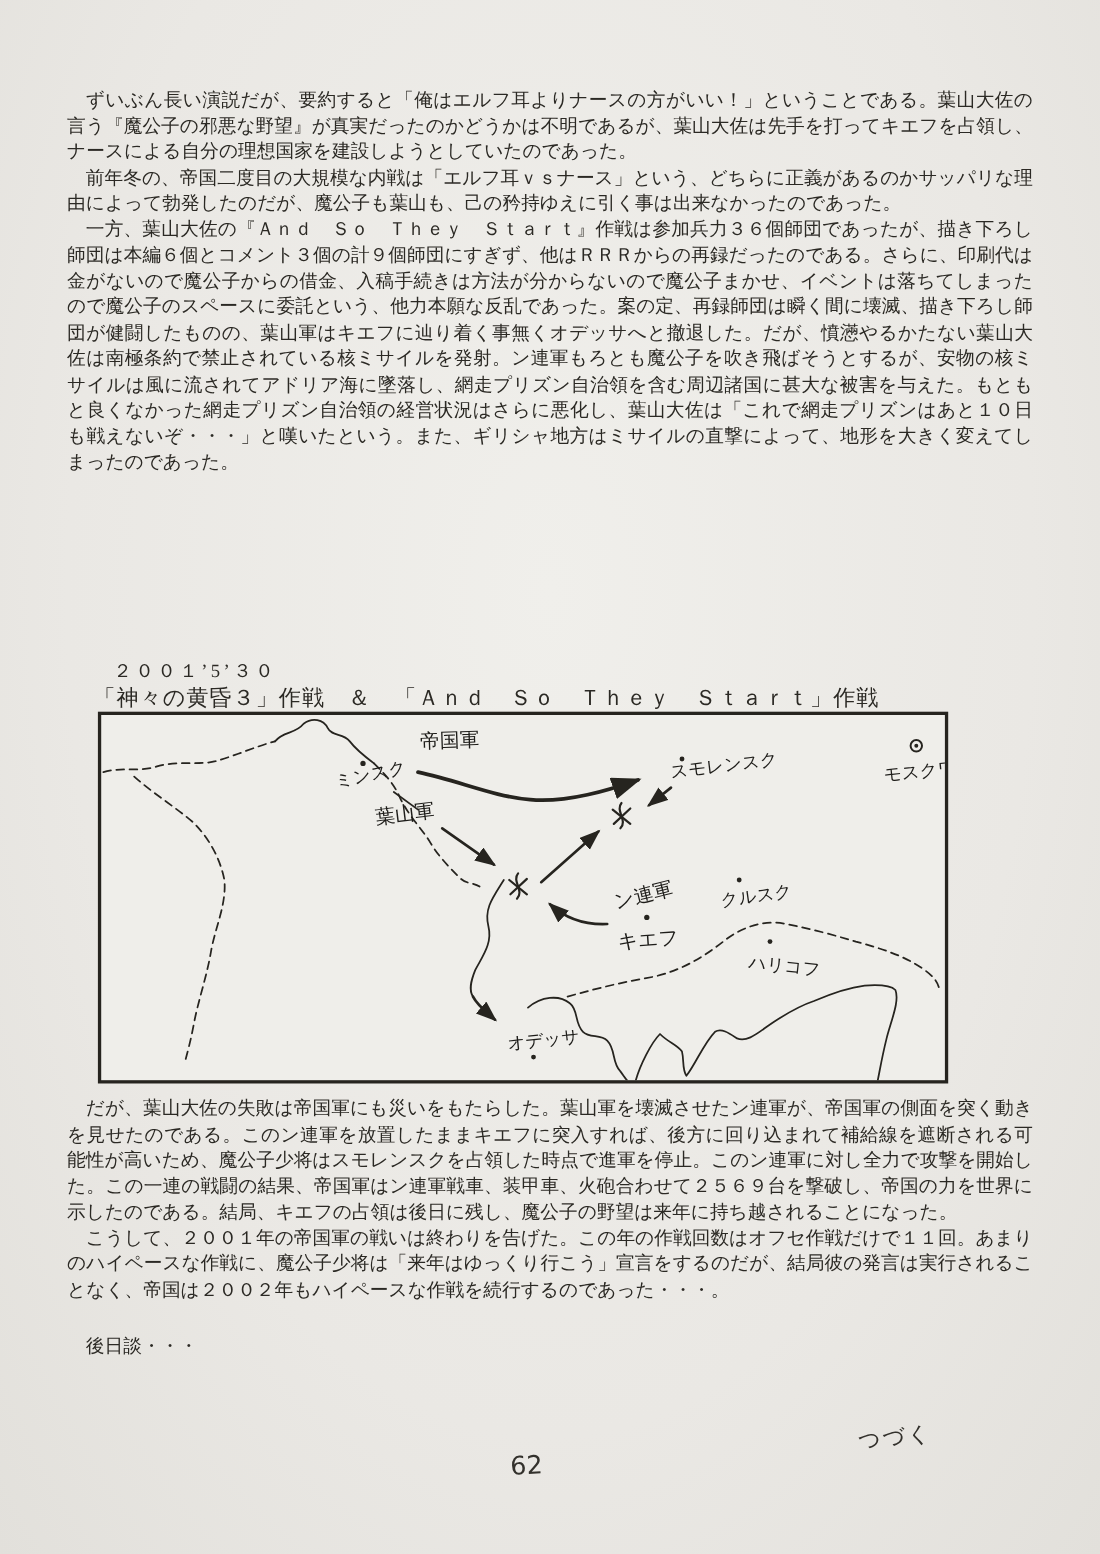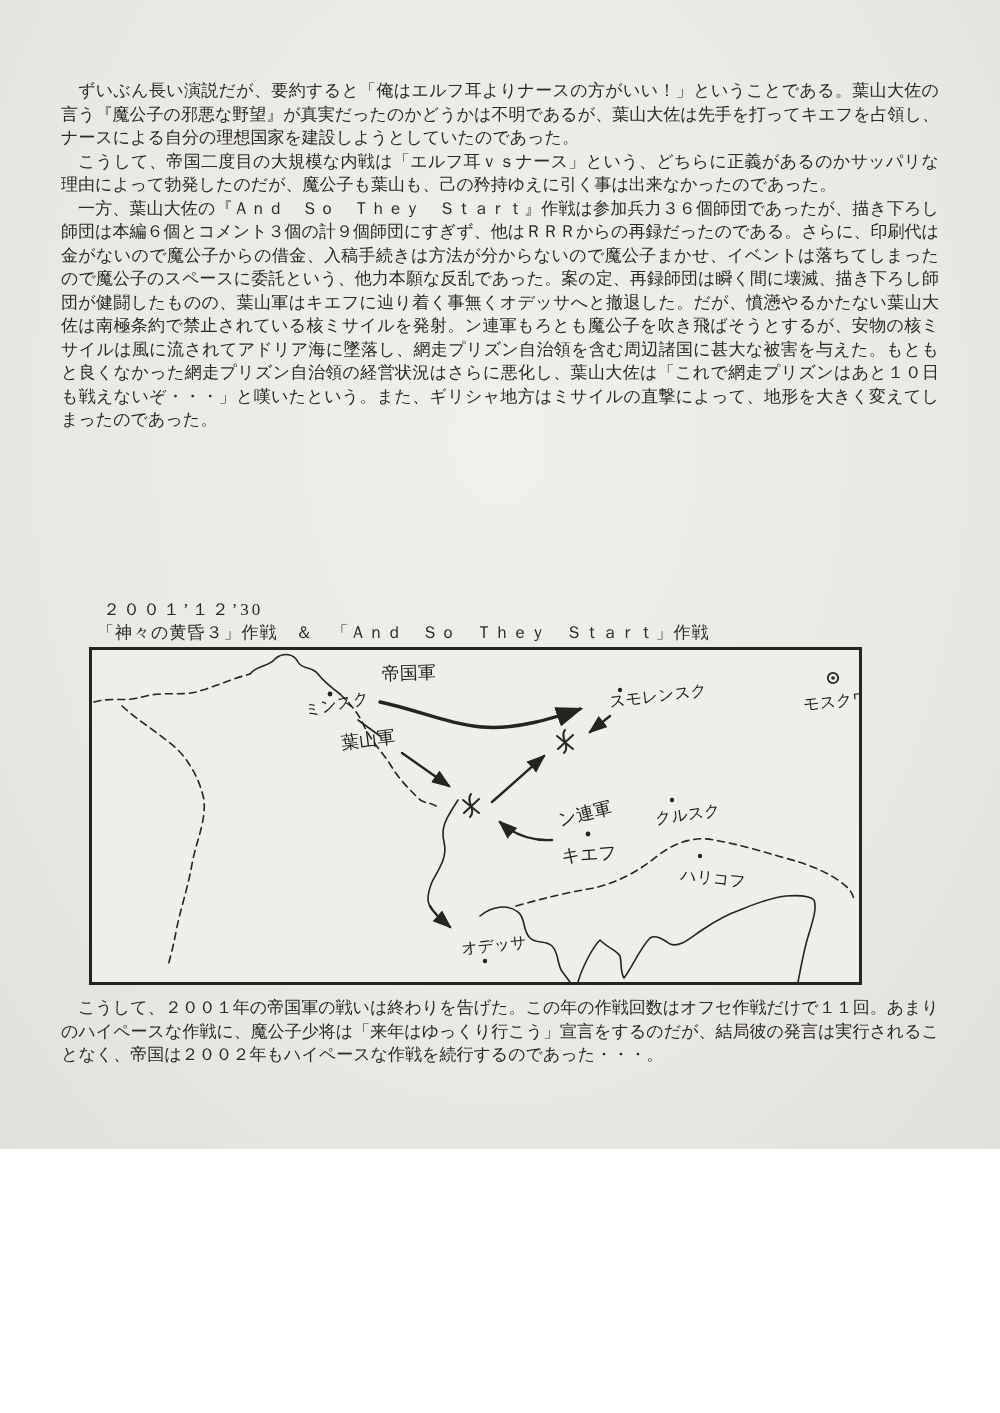--- a/index.html
+++ b/index.html
@@ -1,37 +1,37 @@
 <!DOCTYPE html>
 <html><head>
 <meta charset="utf-8">
 <style>
   html,body{margin:0;padding:0;}
   .page{
     position:relative;
-    width:1000px;height:1149px;
+    width:1000px;height:1413px;
     background:radial-gradient(ellipse at 50% 38%, #f0efeb 0%, #eae8e4 62%, #e2e0db 100%);
     font-family:"Liberation Serif","DejaVu Serif",serif;
     color:#2b2924;
     overflow:hidden;
   }
   .textblock{
     position:absolute;
     left:61px;width:878px;
     font-size:17px;line-height:23.5px;
     text-align:justify;
   }
   .textblock p{margin:0;text-indent:17px;}
   .date-line{
     position:absolute;left:103px;top:598px;
     font-size:17px;letter-spacing:3px;
   }
   .map-title{
-    position:absolute;left:97px;top:621px;
-    font-size:17px;letter-spacing:1px;
+    position:absolute;left:85px;top:621px;
+    font-size:20px;letter-spacing:1px;
   }
   .map-frame{
     position:absolute;left:89px;top:647px;
     width:767px;height:332px;
     border:3px solid #26241f;
     background:#efeeea;
   }
   .map-frame svg{display:block;width:100%;height:100%;}
   .ln{fill:none;stroke:#26241f;stroke-width:1.6;stroke-linecap:round;stroke-linejoin:round;}
   .dash{stroke-dasharray:7 5;}
@@ -53,25 +53,25 @@
   .tsuzuku{left:780px;top:1293px;font-size:20px;transform:rotate(-6deg);letter-spacing:2px;}
   .pagenum{left:464px;top:1320px;font-size:23px;transform:rotate(-3deg);}
 </style>
 </head>
 <body>
 
 <div class="page">
 
   <div class="textblock" style="top:79px;">
     <p>ずいぶん長い演説だが、要約すると「俺はエルフ耳よりナースの方がいい！」ということである。葉山大佐の言う『魔公子の邪悪な野望』が真実だったのかどうかは不明であるが、葉山大佐は先手を打ってキエフを占領し、ナースによる自分の理想国家を建設しようとしていたのであった。</p>
-    <p>こうして、帝国二度目の大規模な内戦は「エルフ耳ｖｓナース」という、どちらに正義があるのかサッパリな理由によって勃発したのだが、魔公子も葉山も、己の矜持ゆえに引く事は出来なかったのであった。</p>
+    <p>前年冬の、帝国二度目の大規模な内戦は「エルフ耳ｖｓナース」という、どちらに正義があるのかサッパリな理由によって勃発したのだが、魔公子も葉山も、己の矜持ゆえに引く事は出来なかったのであった。</p>
     <p>一方、葉山大佐の『Ａｎｄ　Ｓｏ　Ｔｈｅｙ　Ｓｔａｒｔ』作戦は参加兵力３６個師団であったが、描き下ろし師団は本編６個とコメント３個の計９個師団にすぎず、他はＲＲＲからの再録だったのである。さらに、印刷代は金がないので魔公子からの借金、入稿手続きは方法が分からないので魔公子まかせ、イベントは落ちてしまったので魔公子のスペースに委託という、他力本願な反乱であった。案の定、再録師団は瞬く間に壊滅、描き下ろし師団が健闘したものの、葉山軍はキエフに辿り着く事無くオデッサへと撤退した。だが、憤懣やるかたない葉山大佐は南極条約で禁止されている核ミサイルを発射。ン連軍もろとも魔公子を吹き飛ばそうとするが、安物の核ミサイルは風に流されてアドリア海に墜落し、網走プリズン自治領を含む周辺諸国に甚大な被害を与えた。もともと良くなかった網走プリズン自治領の経営状況はさらに悪化し、葉山大佐は「これで網走プリズンはあと１０日も戦えないぞ・・・」と嘆いたという。また、ギリシャ地方はミサイルの直撃によって、地形を大きく変えてしまったのであった。</p>
   </div>
 
-  <div class="date-line">２００１’１２’30</div>
+  <div class="date-line">２００１’5’３０</div>
   <div class="map-title">「神々の黄昏３」作戦　＆　「Ａｎｄ　Ｓｏ　Ｔｈｅｙ　Ｓｔａｒｔ」作戦</div>
 
   <div class="map-frame">
     <svg viewBox="0 0 767 332">
       <defs>
         <marker id="ah" markerWidth="9" markerHeight="8" refX="7" refY="3" orient="auto">
           <path d="M0,0 L8,3 L0,6 Z" fill="#26241f"></path>
         </marker>
         <g id="battle">
           <path class="bmark" d="M0,-12 C-6,-5 6,4 -1,11"></path>
@@ -115,20 +115,21 @@
       <text class="map-label" x="712" y="60" transform="rotate(-6 712 60)">モスクワ</text>
       <text class="map-label big" x="468" y="176" transform="rotate(-14 468 176)">ン連軍</text>
       <text class="map-label" x="564" y="174" transform="rotate(-8 564 174)">クルスク</text>
       <text class="map-label big" x="470" y="212" transform="rotate(-4 470 212)">キエフ</text>
       <text class="map-label" x="588" y="230" transform="rotate(6 588 230)">ハリコフ</text>
       <text class="map-label" x="370" y="304" transform="rotate(-6 370 304)">オデッサ</text>
     </svg>
   </div>
 
   <div class="textblock" style="top:996px;">
+    <p>だが、葉山大佐の失敗は帝国軍にも災いをもたらした。葉山軍を壊滅させたン連軍が、帝国軍の側面を突く動きを見せたのである。このン連軍を放置したままキエフに突入すれば、後方に回り込まれて補給線を遮断される可能性が高いため、魔公子少将はスモレンスクを占領した時点で進軍を停止。このン連軍に対し全力で攻撃を開始した。この一連の戦闘の結果、帝国軍はン連軍戦車、装甲車、火砲合わせて２５６９台を撃破し、帝国の力を世界に示したのである。結局、キエフの占領は後日に残し、魔公子の野望は来年に持ち越されることになった。</p>
     <p>こうして、２００１年の帝国軍の戦いは終わりを告げた。この年の作戦回数はオフセ作戦だけで１１回。あまりのハイペースな作戦に、魔公子少将は「来年はゆっくり行こう」宣言をするのだが、結局彼の発言は実行されることなく、帝国は２００２年もハイペースな作戦を続行するのであった・・・。</p>
   </div>
 
   <div class="textblock" style="top:1212px;">
     <p class="epilogue-heading">後日談・・・</p>
   </div>
 
   <div class="hand tsuzuku">つづく</div>
   <div class="hand pagenum">62</div>
 

